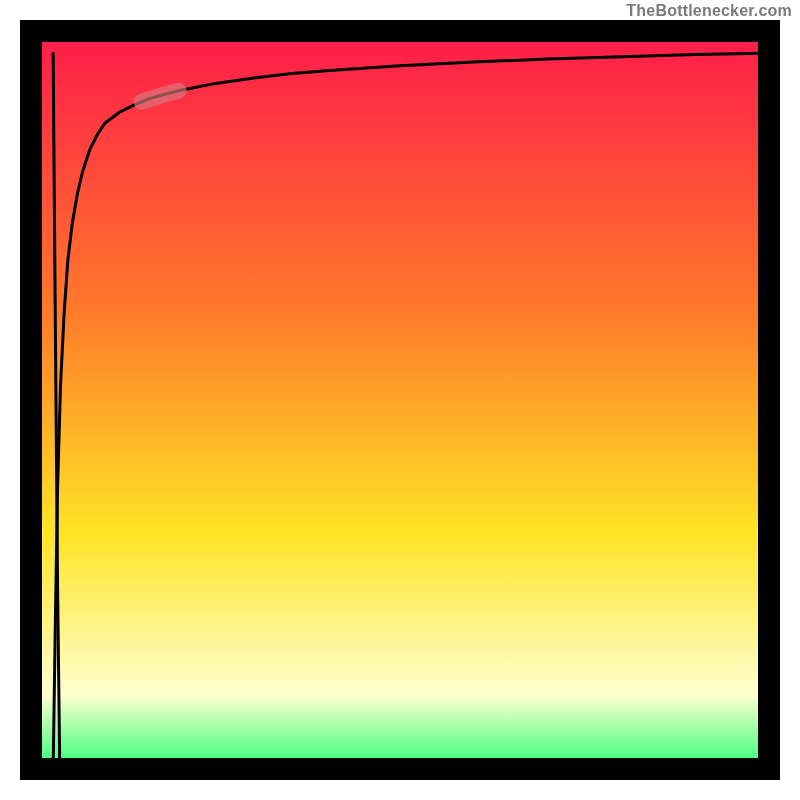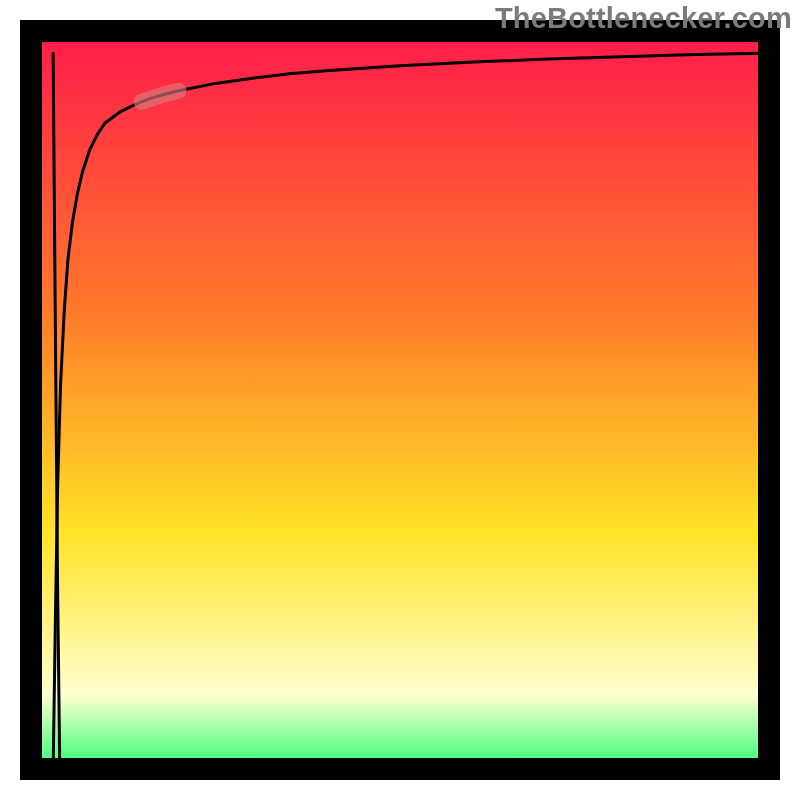--- a/index.html
+++ b/index.html
@@ -13,21 +13,21 @@
   }
   .stage {
     position: relative;
     width: 800px;
     height: 800px;
   }
   .watermark {
     position: absolute;
     top: 2px;
     right: 8px;
-    font-size: 29px;
+    font-size: 16px;
     font-weight: 600;
     color: #7b7b7b;
     letter-spacing: 0.2px;
     z-index: 10;
   }
   svg.plot {
     position: absolute;
     left: 0;
     top: 0;
     width: 800px;

